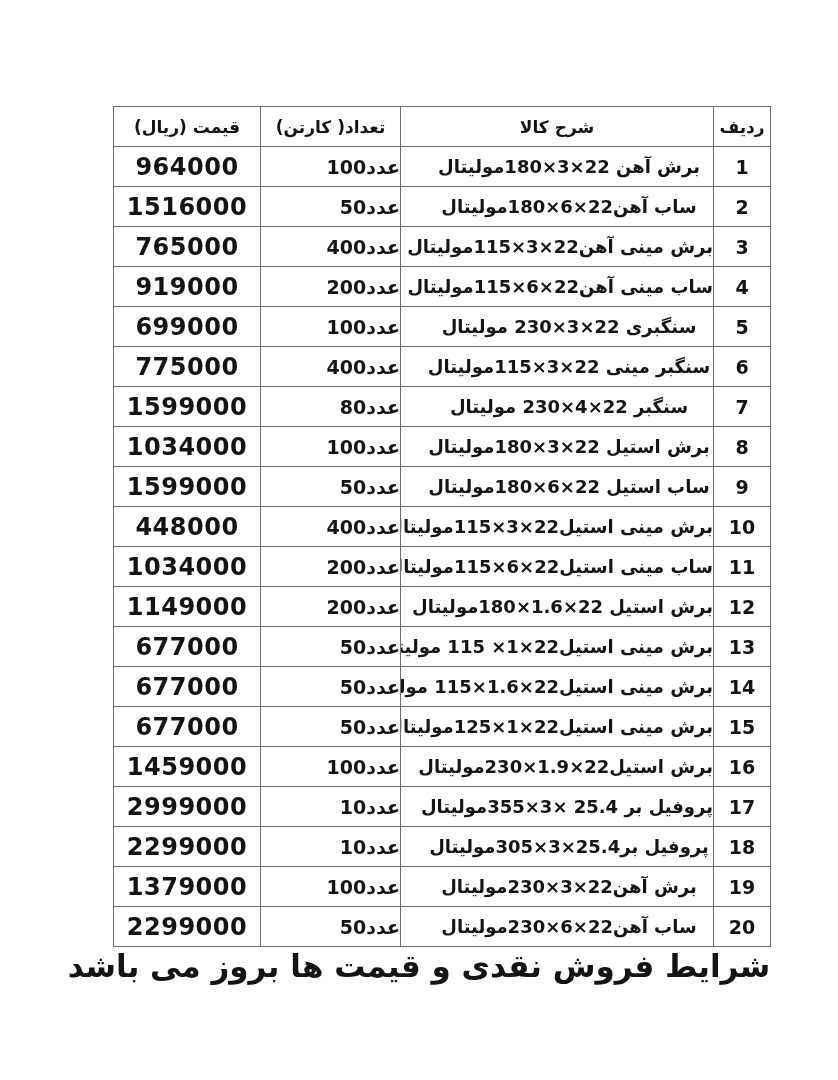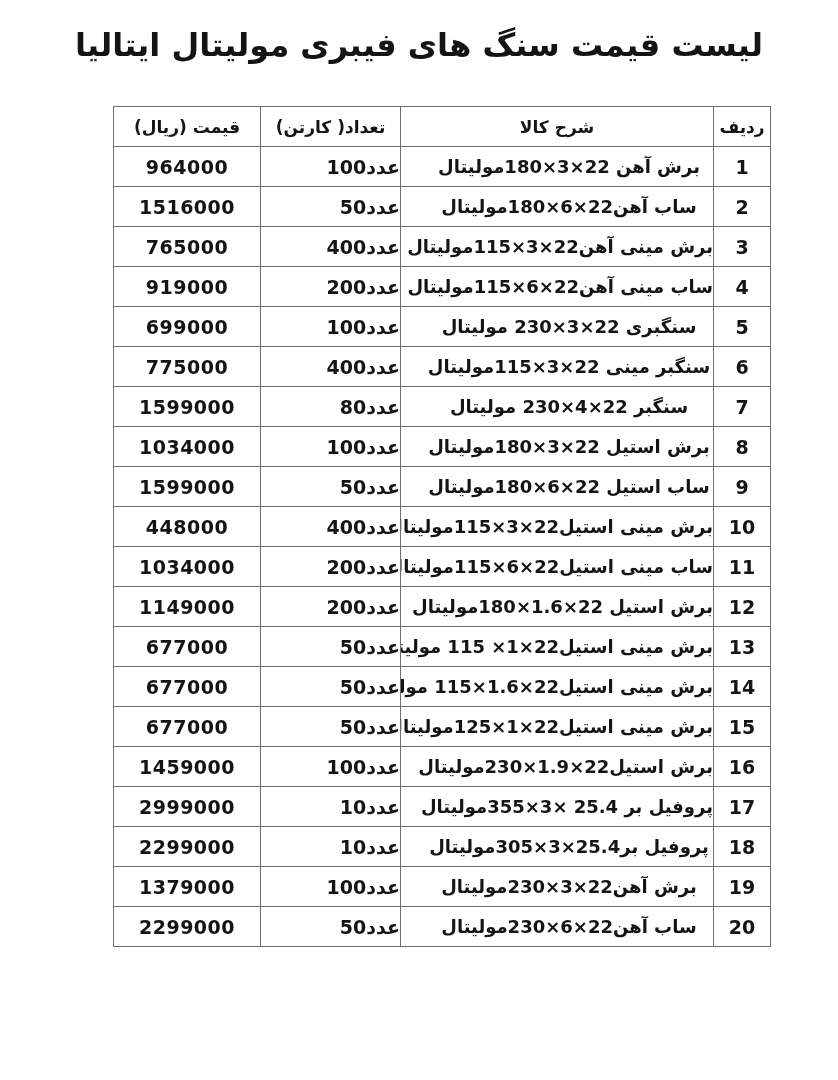--- a/index.html
+++ b/index.html
@@ -61,42 +61,41 @@
     font-size: 18px;
     direction: rtl;
     padding-left: 24px;
   }
   td.qty {
     font-size: 19px;
     direction: ltr;
     text-align: right;
   }
   td.price {
-    font-size: 19px;
+    font-size: 24px;
     direction: ltr;
     letter-spacing: 0.5px;
     margin-top: 10px;
   }
   .doc-footer {
     position: absolute;
     top: 948px;
     left: 0;
     width: 100%;
     text-align: center;
     font-size: 31px;
     direction: rtl;
     white-space: nowrap;
   }
 </style>
 </head>
 <body>
 
 <div class="page">
 
-  <div class="doc-title">لیست قیمت سنگ های فیبری مولیتال ایتالیا</div>
 
   <table class="price-table">
     <colgroup>
       <col class="c-rownum">
       <col class="c-desc">
       <col class="c-qty">
       <col class="c-price">
     </colgroup>
     <thead>
       <tr>
@@ -223,14 +222,15 @@
         </tr>
         <tr>
           <td class="rownum">20</td>
           <td class="desc">ساب آهن22×6×230مولیتال</td>
           <td class="qty">50عدد</td>
           <td class="price">2299000</td>
         </tr>
       </tbody>
   </table>
 
+  <div class="doc-footer">شرایط فروش نقدی و قیمت ها بروز می باشد</div>
 
 </div>
 
 </body></html>

